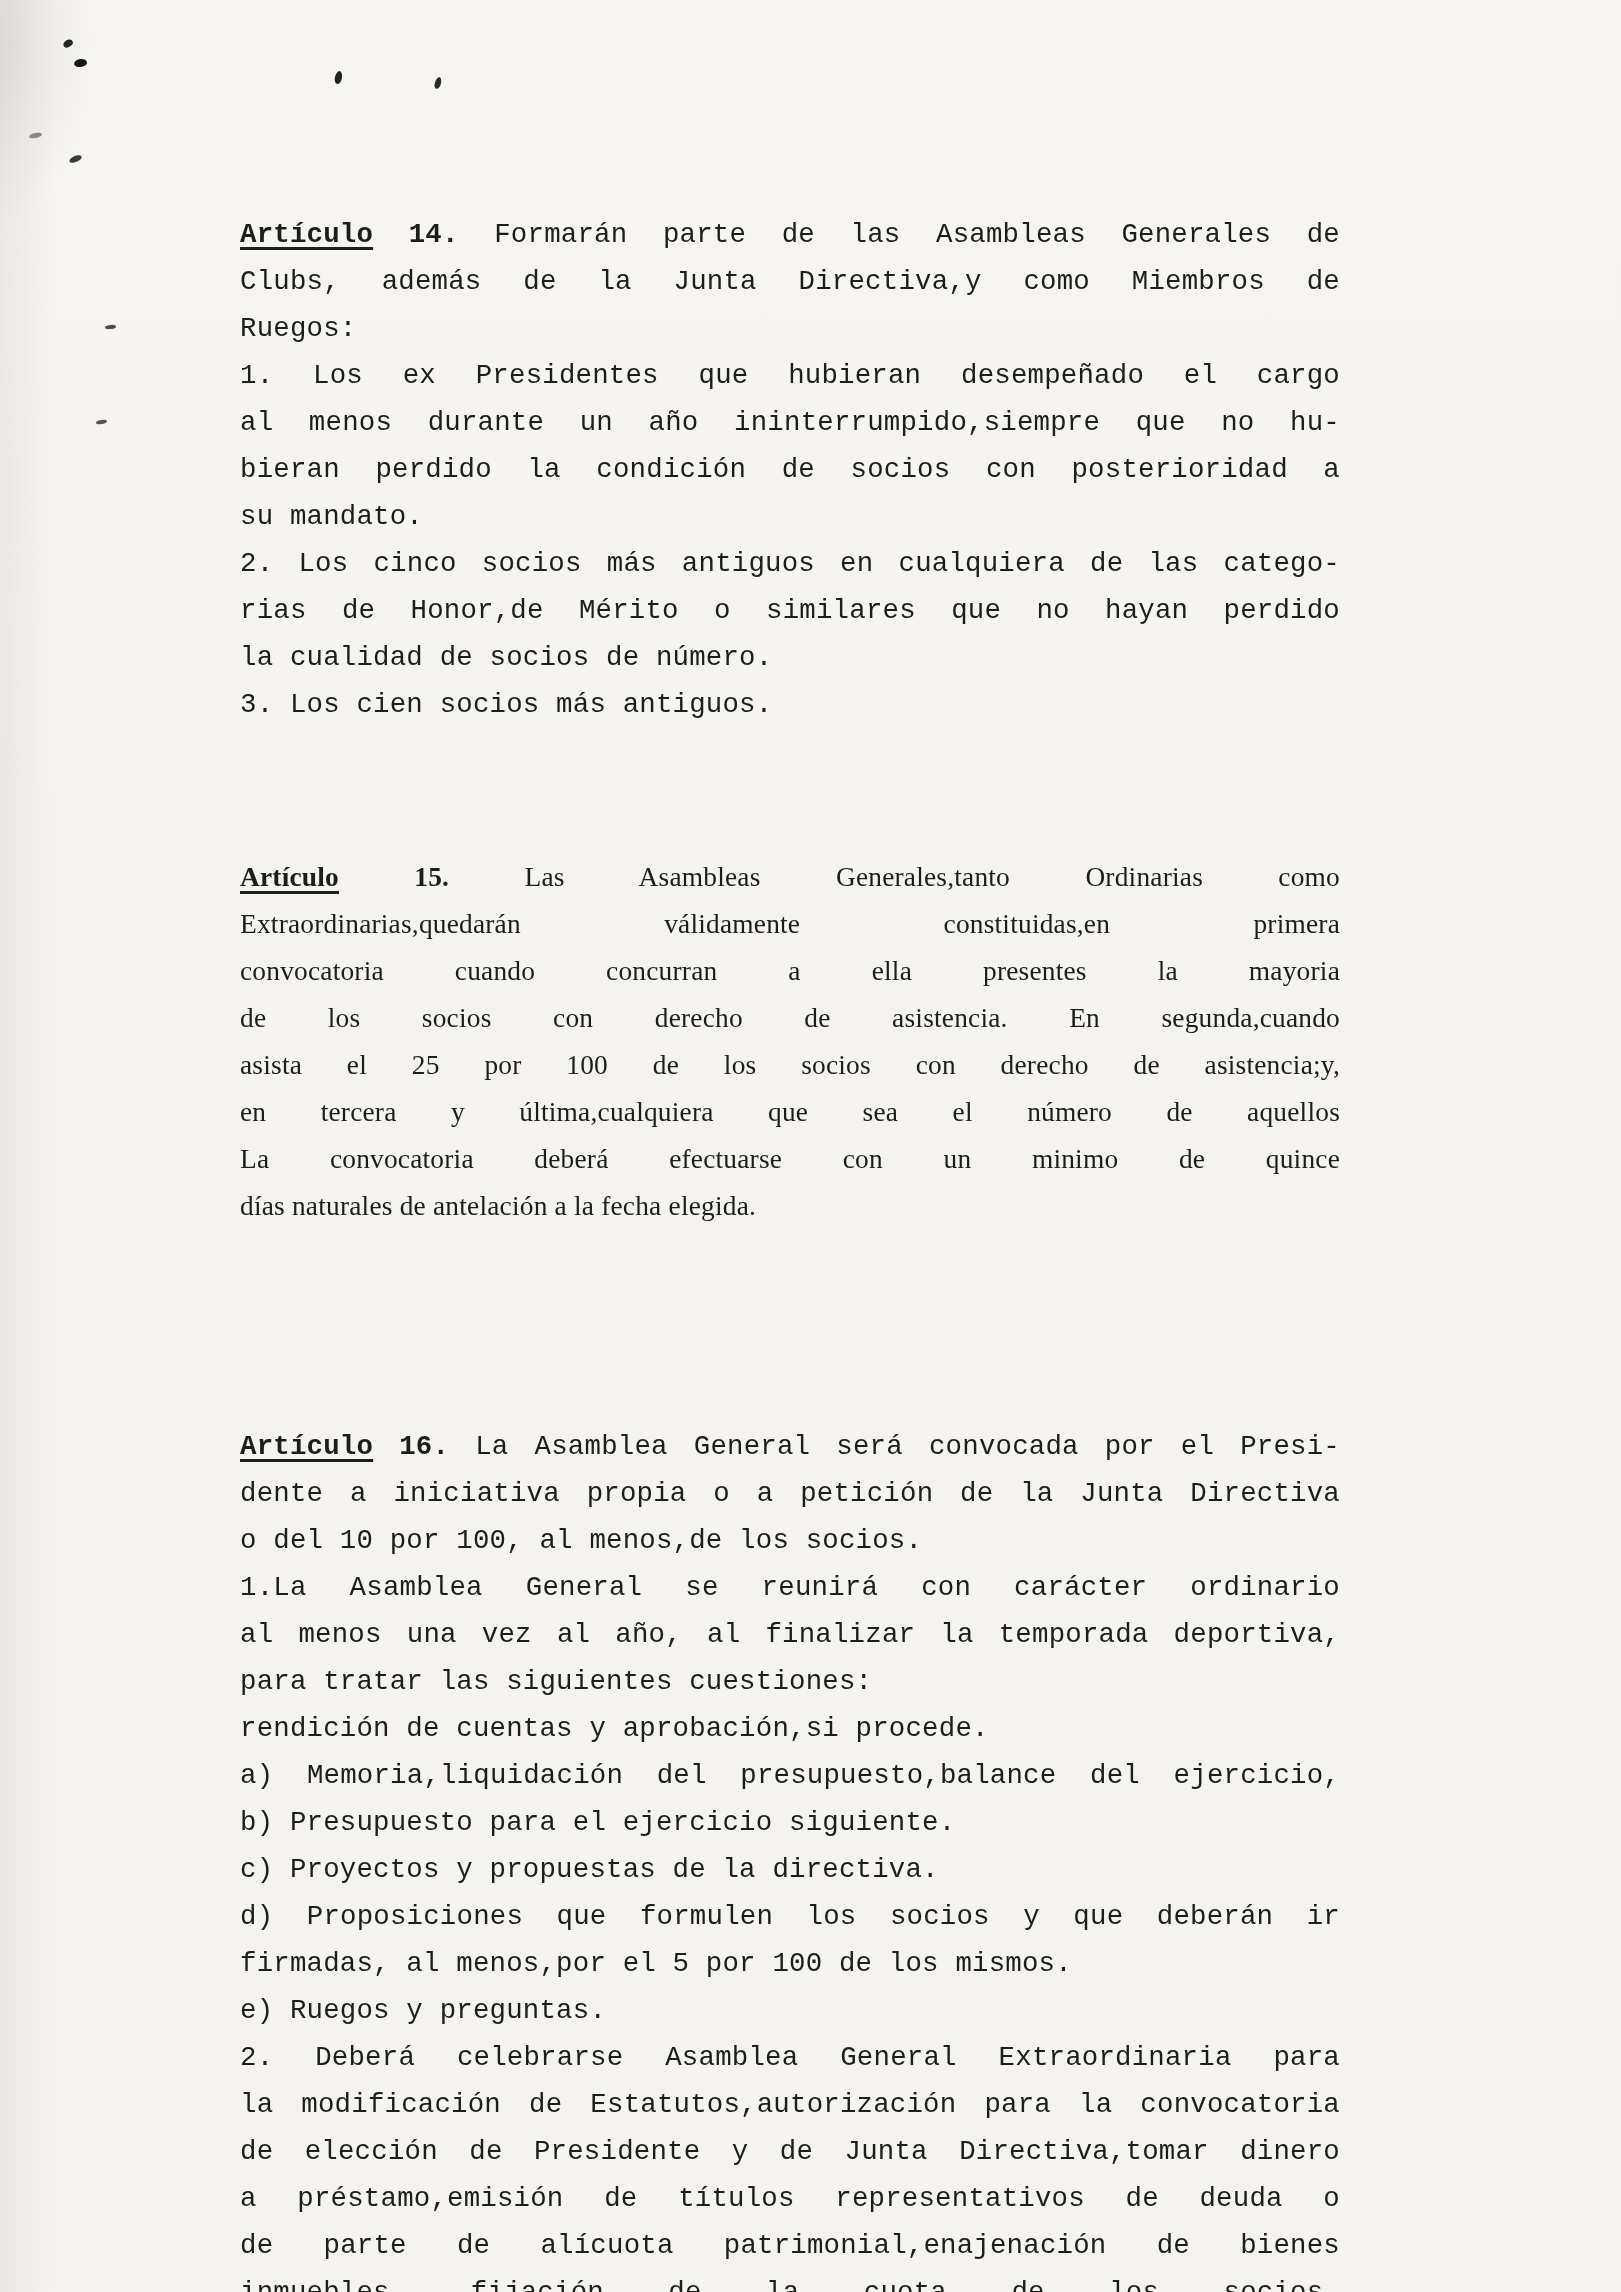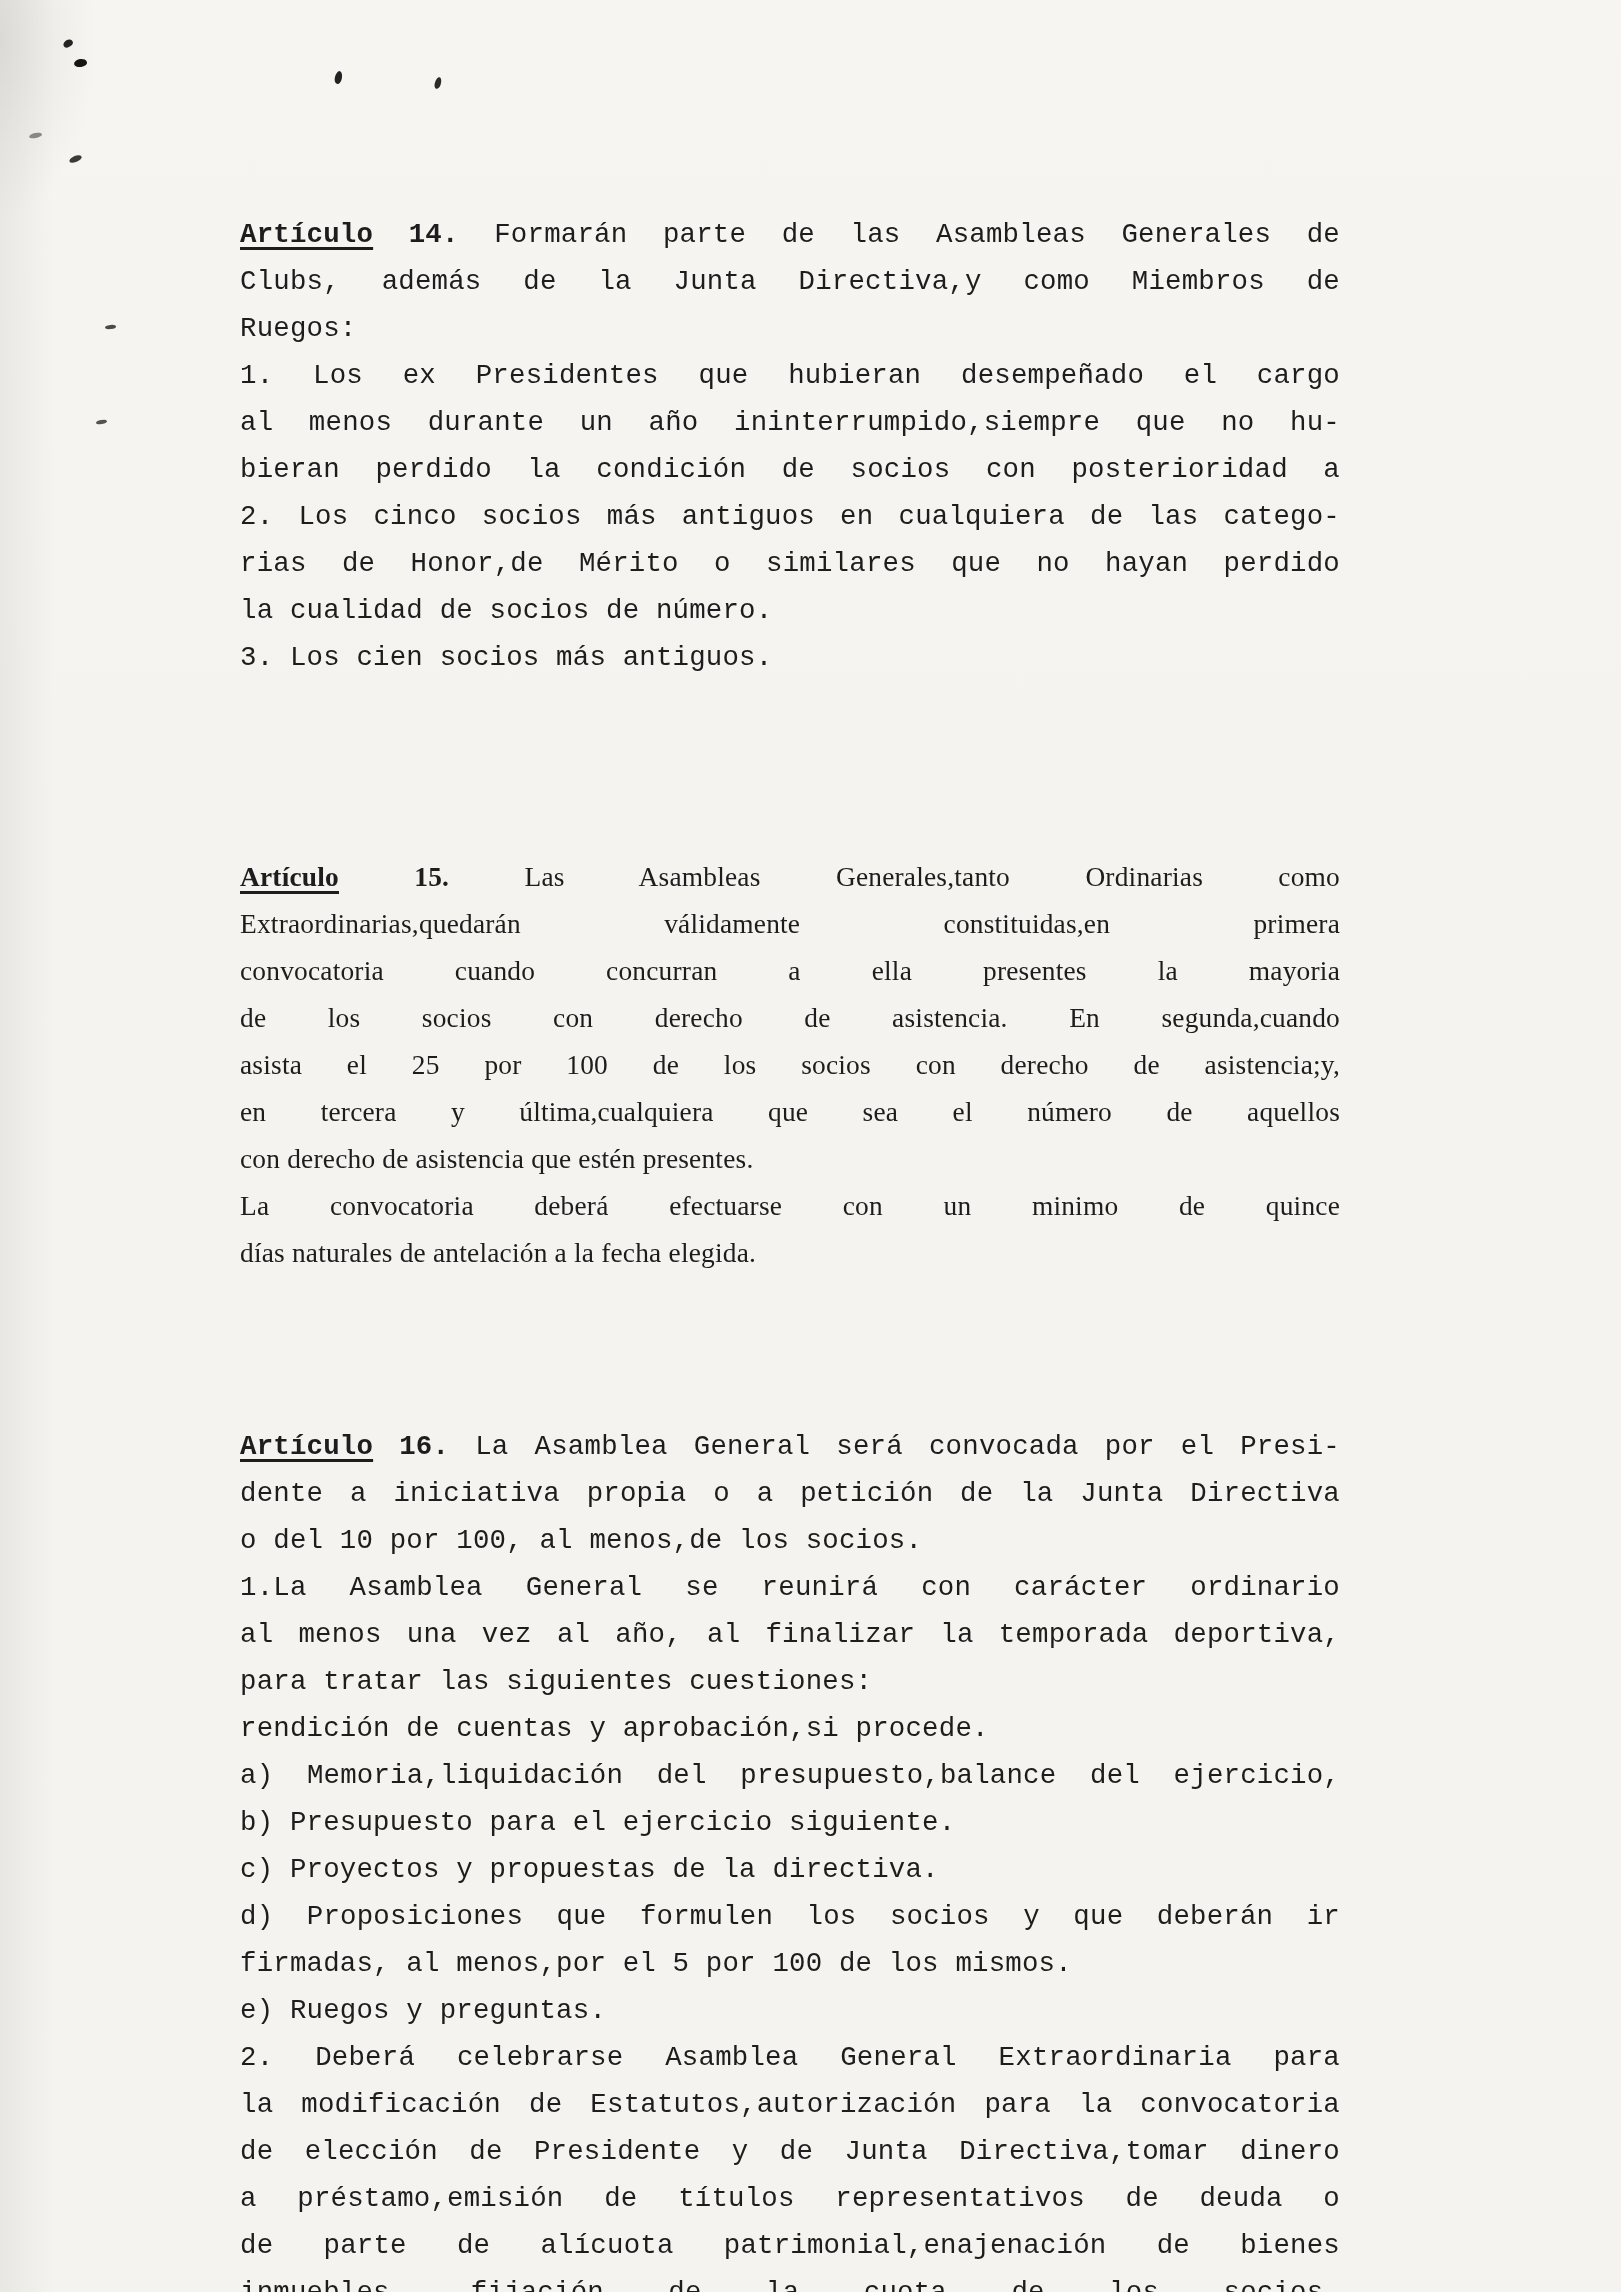--- a/index.html
+++ b/index.html
@@ -54,33 +54,33 @@
       <div class="mark" style="left: 96px; top: 420px; width: 10.8px; height: 3.9px; background: rgb(85, 83, 79); transform: rotate(-10deg);"></div>
     </div>
   <div id="articles">
       <section class="article" style="top: 211px;">
         <div class="line j"><b><u>Artículo</u> 14.</b> Formarán parte de las Asambleas Generales de</div>
         <div class="line j">Clubs, además de la Junta Directiva,y como Miembros de</div>
         <div class="line">Ruegos:</div>
         <div class="line j">1. Los ex Presidentes que hubieran desempeñado el cargo</div>
         <div class="line j">al menos durante un año ininterrumpido,siempre que no hu-</div>
         <div class="line j">bieran perdido la condición de socios con posterioridad a</div>
+        <div class="line">su mandato.</div>
         <div class="line j">2. Los cinco socios más antiguos en cualquiera de las catego-</div>
         <div class="line j">rias de Honor,de Mérito o similares que no hayan perdido</div>
         <div class="line">la cualidad de socios de número.</div>
         <div class="line">3. Los cien socios más antiguos.</div>
       </section>
       <section class="article" style="top: 854px; font-family: Liberation Serif, serif;">
         <div class="line j"><b><u>Artículo</u> 15.</b> Las Asambleas Generales,tanto Ordinarias como</div>
         <div class="line j">Extraordinarias,quedarán válidamente constituidas,en primera</div>
         <div class="line j">convocatoria cuando concurran a ella presentes la mayoria</div>
         <div class="line j">de los socios con derecho de asistencia. En segunda,cuando</div>
         <div class="line j">asista el 25 por 100 de los socios con derecho de asistencia;y,</div>
         <div class="line j">en tercera y última,cualquiera que sea el número de aquellos</div>
-        <div class="line">con derecho de asistencia que estén presentes.</div>
         <div class="line j">La convocatoria deberá efectuarse con un minimo de quince</div>
         <div class="line">días naturales de antelación a la fecha elegida.</div>
       </section>
       <section class="article" style="top: 1423px;">
         <div class="line j"><b><u>Artículo</u> 16.</b> La Asamblea General será convocada por el Presi-</div>
         <div class="line j">dente a iniciativa propia o a petición de la Junta Directiva</div>
         <div class="line">o del 10 por 100, al menos,de los socios.</div>
         <div class="line j">1.La Asamblea General se reunirá con carácter ordinario</div>
         <div class="line j">al menos una vez al año, al finalizar la temporada deportiva,</div>
         <div class="line">para tratar las siguientes cuestiones:</div>

